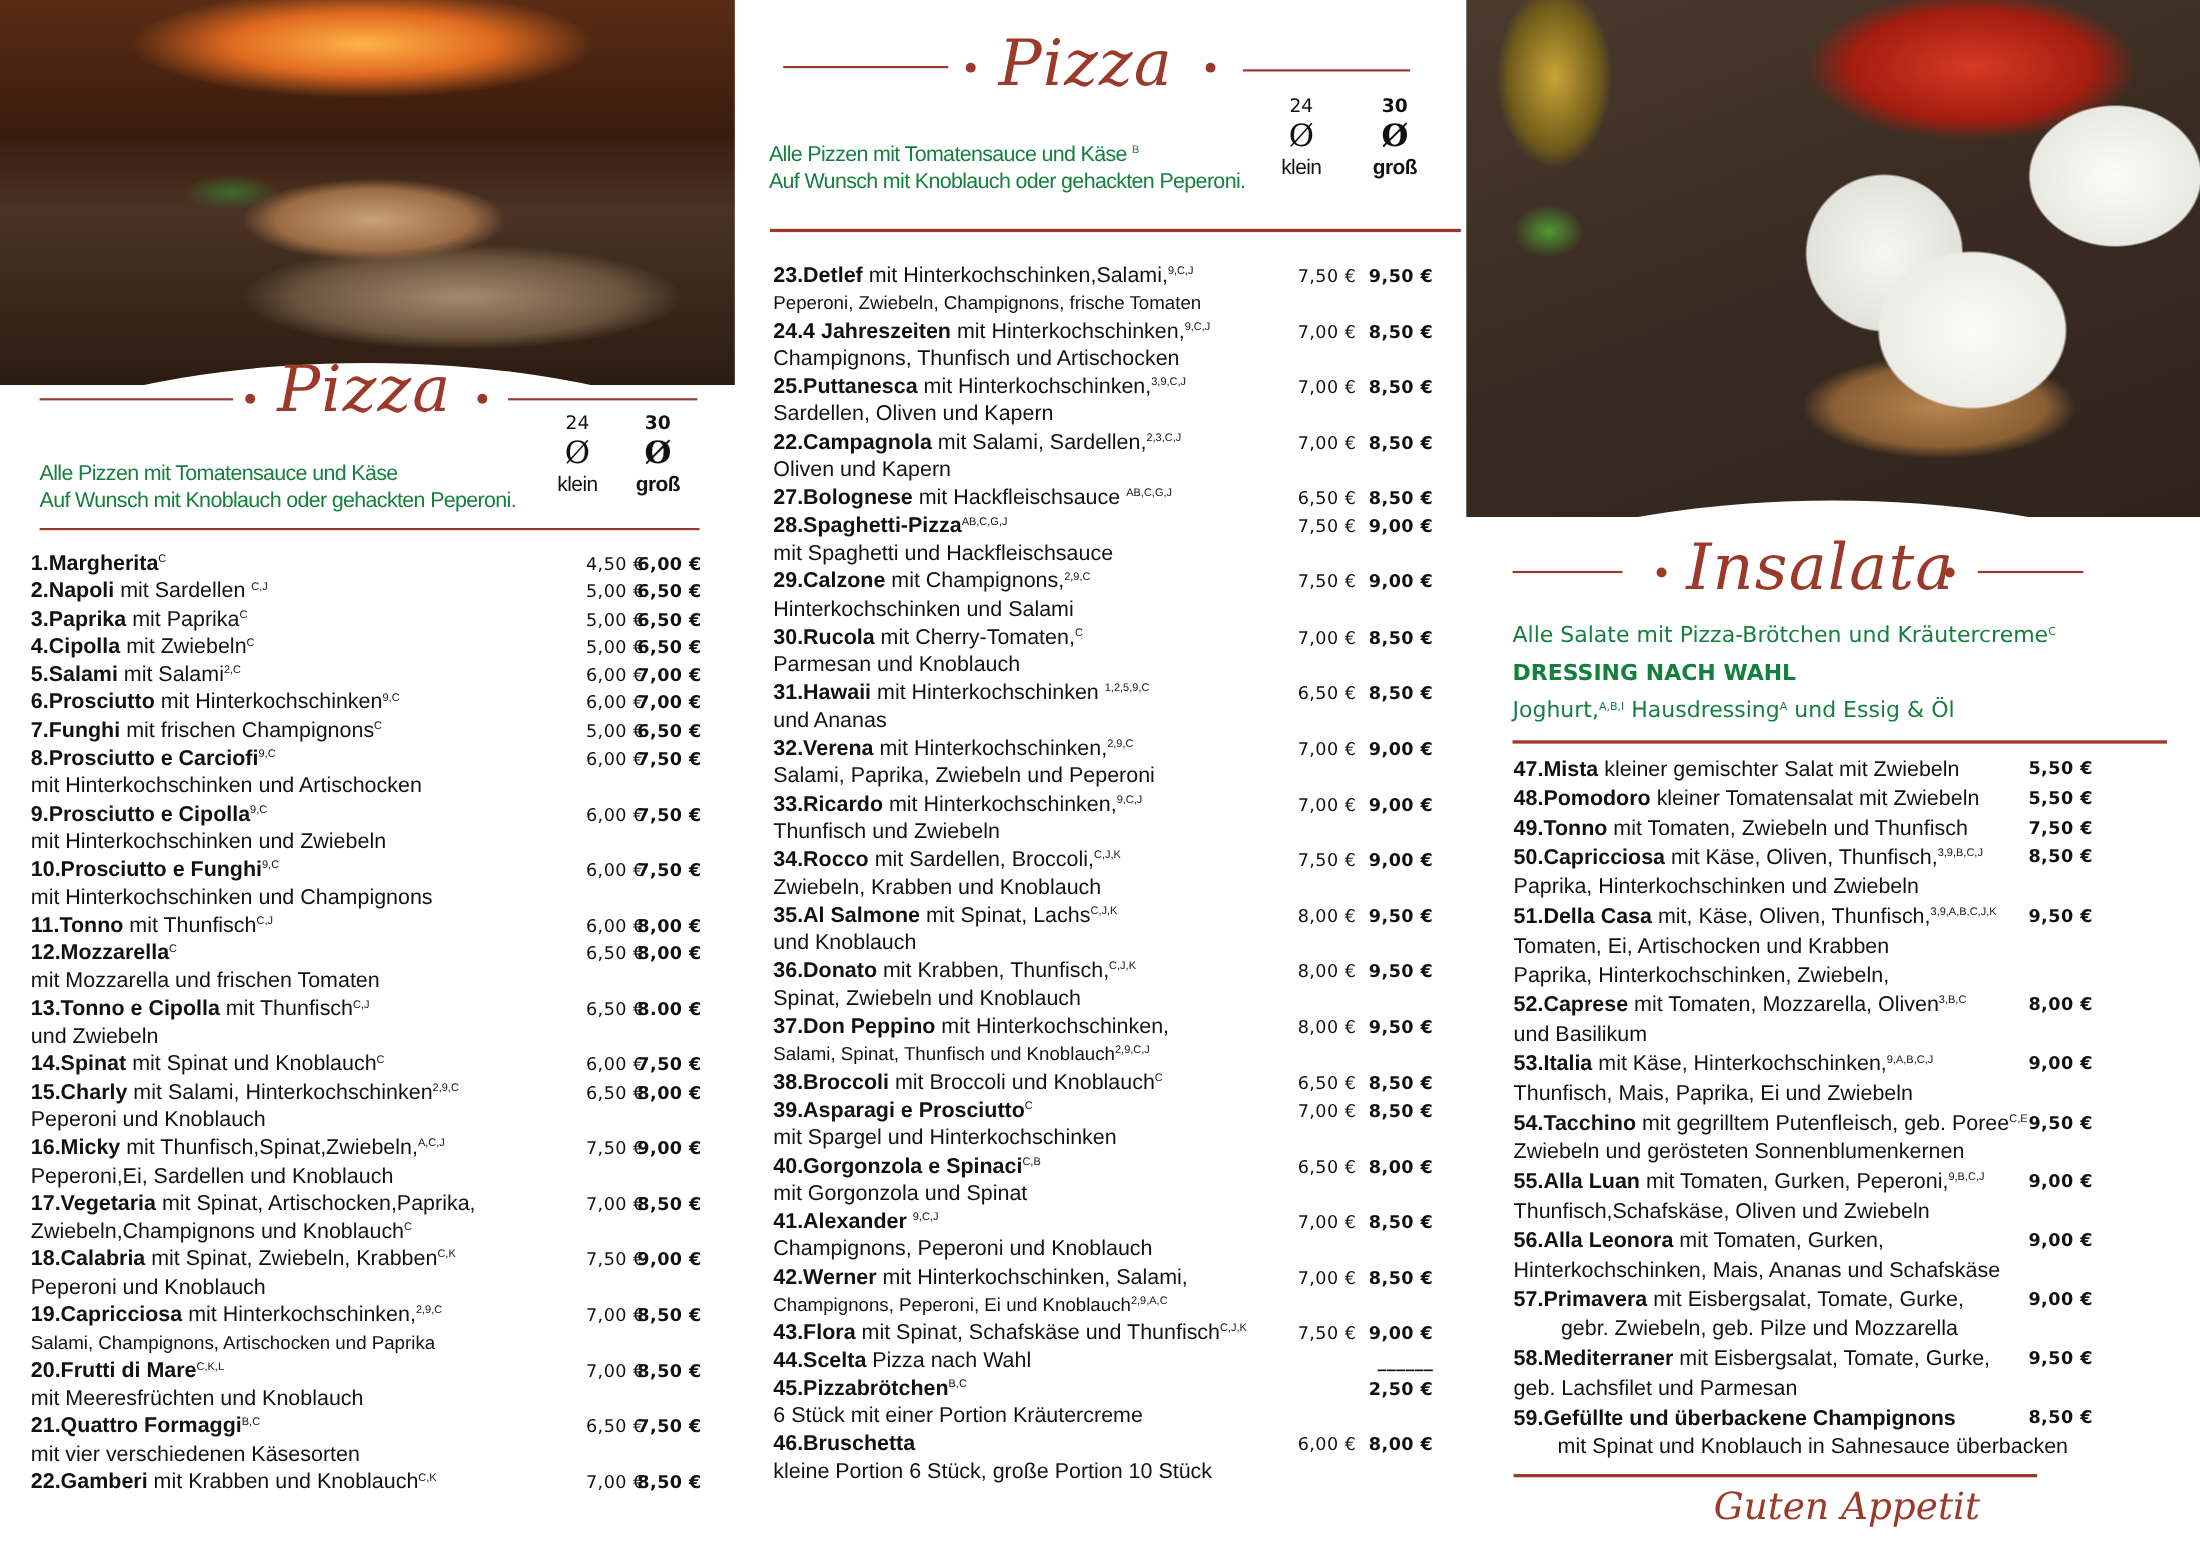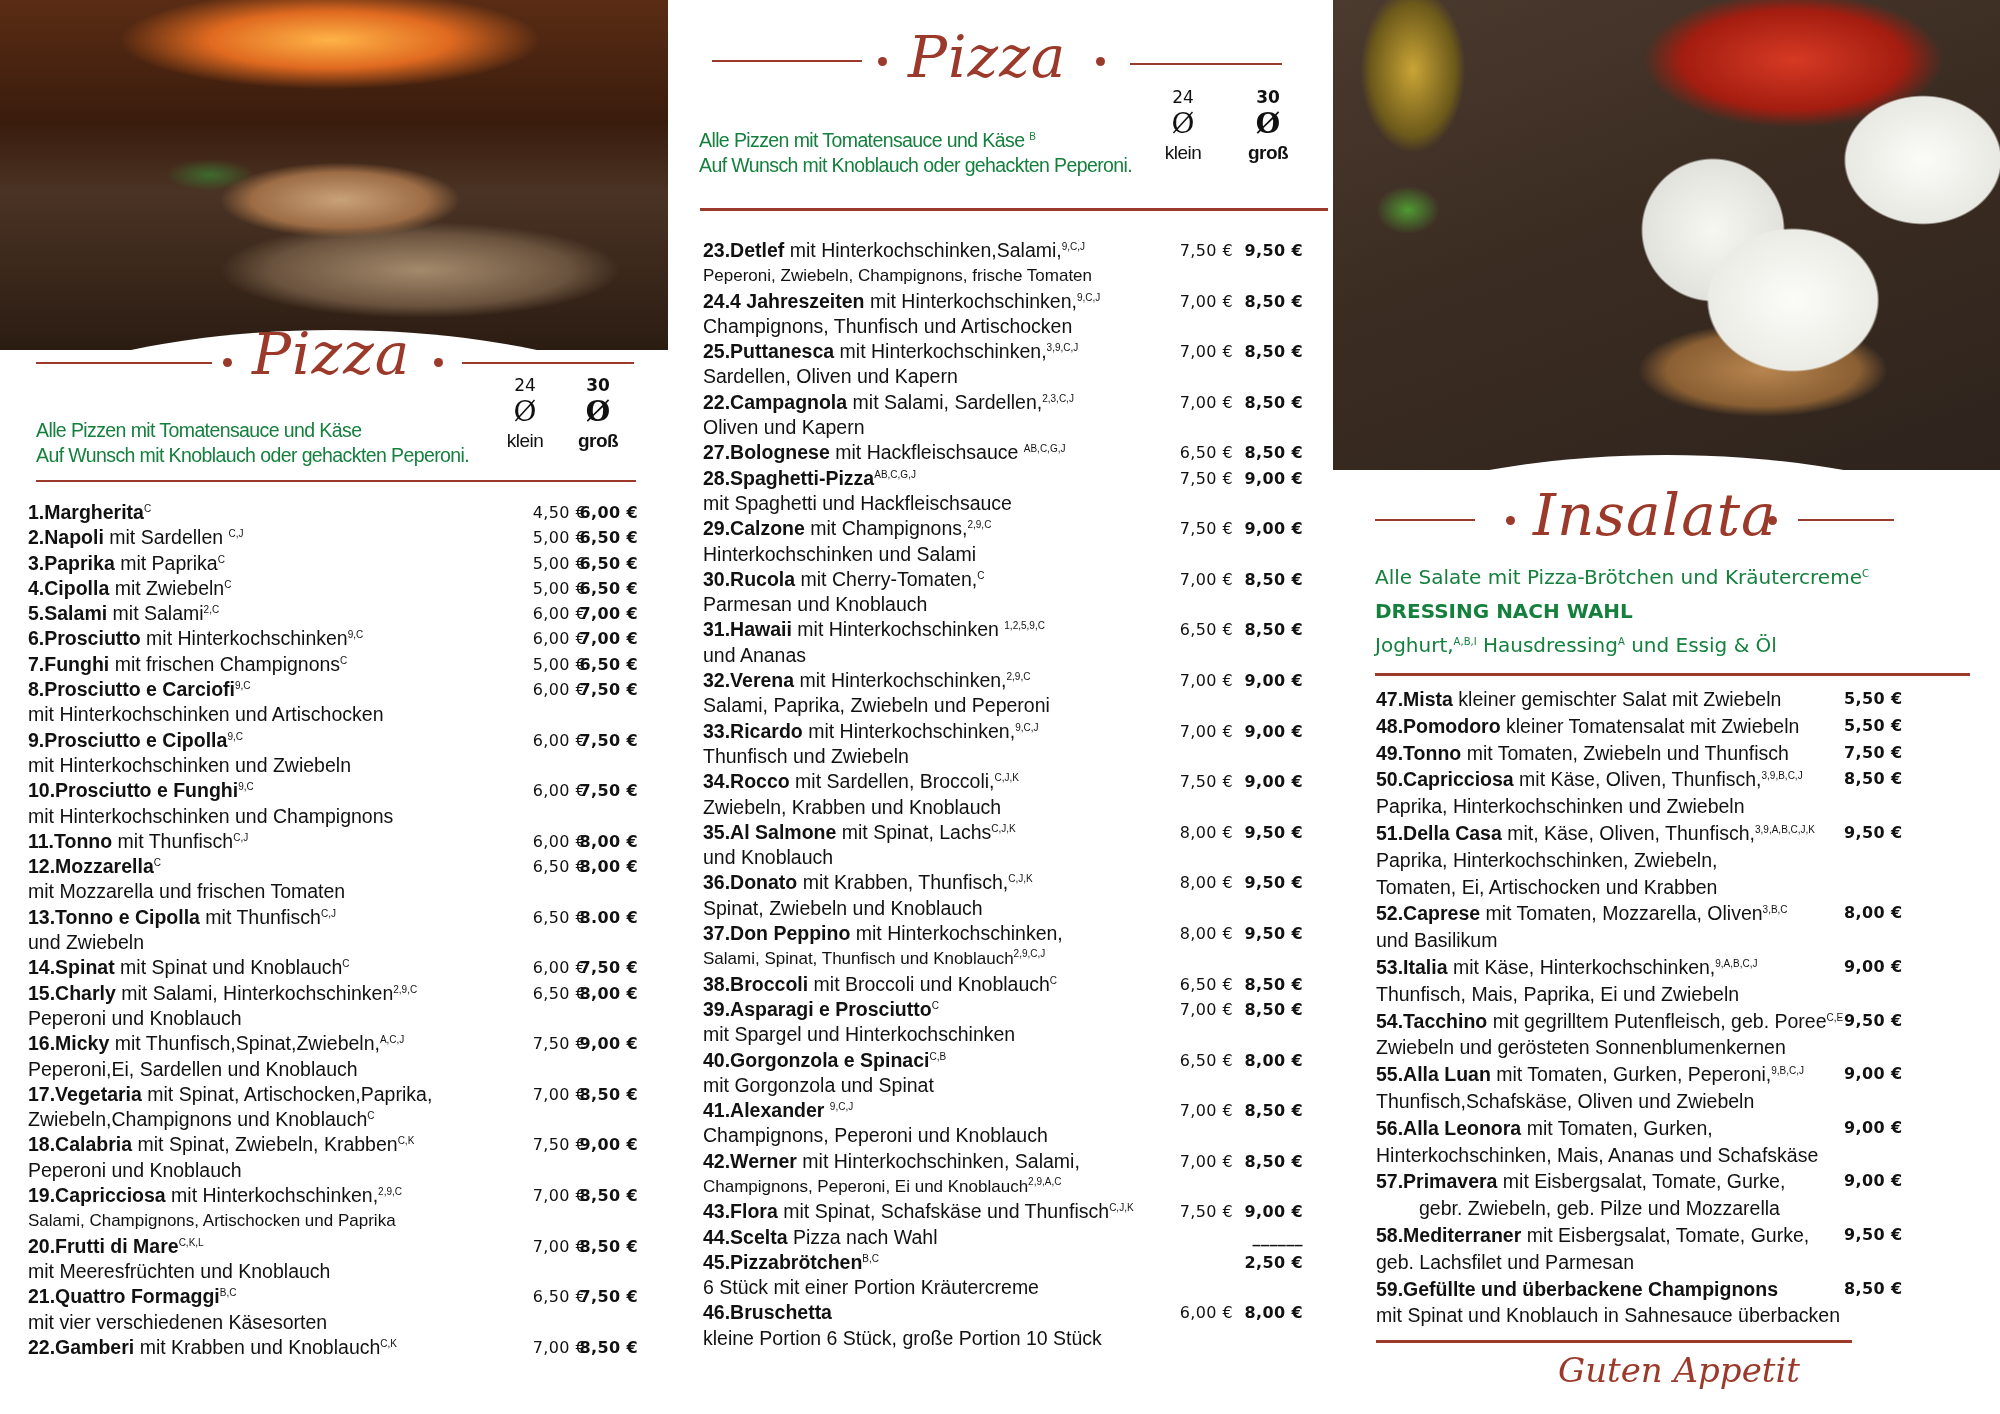--- a/index.html
+++ b/index.html
@@ -322,22 +322,22 @@
       </div>
       <div class="item">
         <div class="line" style="height: 26.8px; line-height: 26.8px;"><span class="nm">49.Tonno</span><span> mit Tomaten, Zwiebeln und Thunfisch</span><sup></sup><span class="p2">7,50 €</span></div>
       </div>
       <div class="item">
         <div class="line" style="height: 26.8px; line-height: 26.8px;"><span class="nm">50.Capricciosa</span><span> mit Käse, Oliven, Thunfisch,</span><sup>3,9,B,C,J</sup><span class="p2">8,50 €</span></div>
         <div class="line" style="height: 26.8px; line-height: 26.8px;">Paprika, Hinterkochschinken und Zwiebeln</div>
       </div>
       <div class="item">
         <div class="line" style="height: 26.8px; line-height: 26.8px;"><span class="nm">51.Della Casa</span><span> mit, Käse, Oliven, Thunfisch,</span><sup>3,9,A,B,C,J,K</sup><span class="p2">9,50 €</span></div>
+        <div class="line" style="height: 26.8px; line-height: 26.8px;">Tomaten, Ei, Artischocken und Krabben</div>
         <div class="line" style="height: 26.8px; line-height: 26.8px;">Paprika, Hinterkochschinken, Zwiebeln,</div>
-        <div class="line" style="height: 26.8px; line-height: 26.8px;">Tomaten, Ei, Artischocken und Krabben</div>
       </div>
       <div class="item">
         <div class="line" style="height: 26.8px; line-height: 26.8px;"><span class="nm">52.Caprese</span><span> mit Tomaten, Mozzarella, Oliven</span><sup>3,B,C</sup><span class="p2">8,00 €</span></div>
         <div class="line" style="height: 26.8px; line-height: 26.8px;">und Basilikum</div>
       </div>
       <div class="item">
         <div class="line" style="height: 26.8px; line-height: 26.8px;"><span class="nm">53.Italia</span><span> mit Käse, Hinterkochschinken,</span><sup>9,A,B,C,J</sup><span class="p2">9,00 €</span></div>
         <div class="line" style="height: 26.8px; line-height: 26.8px;">Thunfisch, Mais, Paprika, Ei und Zwiebeln</div>
       </div>
       <div class="item">
@@ -355,19 +355,19 @@
       <div class="item">
         <div class="line" style="height: 26.8px; line-height: 26.8px;"><span class="nm">57.Primavera</span><span> mit Eisbergsalat, Tomate, Gurke,</span><sup></sup><span class="p2">9,00 €</span></div>
         <div class="line" style="height: 26.8px; line-height: 26.8px; margin-left: 43px;">gebr. Zwiebeln, geb. Pilze und Mozzarella</div>
       </div>
       <div class="item">
         <div class="line" style="height: 26.8px; line-height: 26.8px;"><span class="nm">58.Mediterraner</span><span> mit Eisbergsalat, Tomate, Gurke,</span><sup></sup><span class="p2">9,50 €</span></div>
         <div class="line" style="height: 26.8px; line-height: 26.8px;">geb. Lachsfilet und Parmesan</div>
       </div>
       <div class="item">
         <div class="line" style="height: 26.8px; line-height: 26.8px;"><span class="nm">59.Gefüllte und überbackene Champignons</span><span></span><sup></sup><span class="p2">8,50 €</span></div>
-        <div class="line" style="height: 26.8px; line-height: 26.8px;">mit Spinat und Knoblauch in Sahnesauce überbacken</div>
+        <div class="line" style="height: 26.8px; line-height: 26.8px; margin-left: 40px;">mit Spinat und Knoblauch in Sahnesauce überbacken</div>
       </div>
     </div>
 
   <div class="thick-rule" style="left:43px; top:1340px; width:476px;"></div>
   <div class="guten" style="left:225px; top:1350px;">Guten Appetit</div>
 </div>
 
 </body></html>

